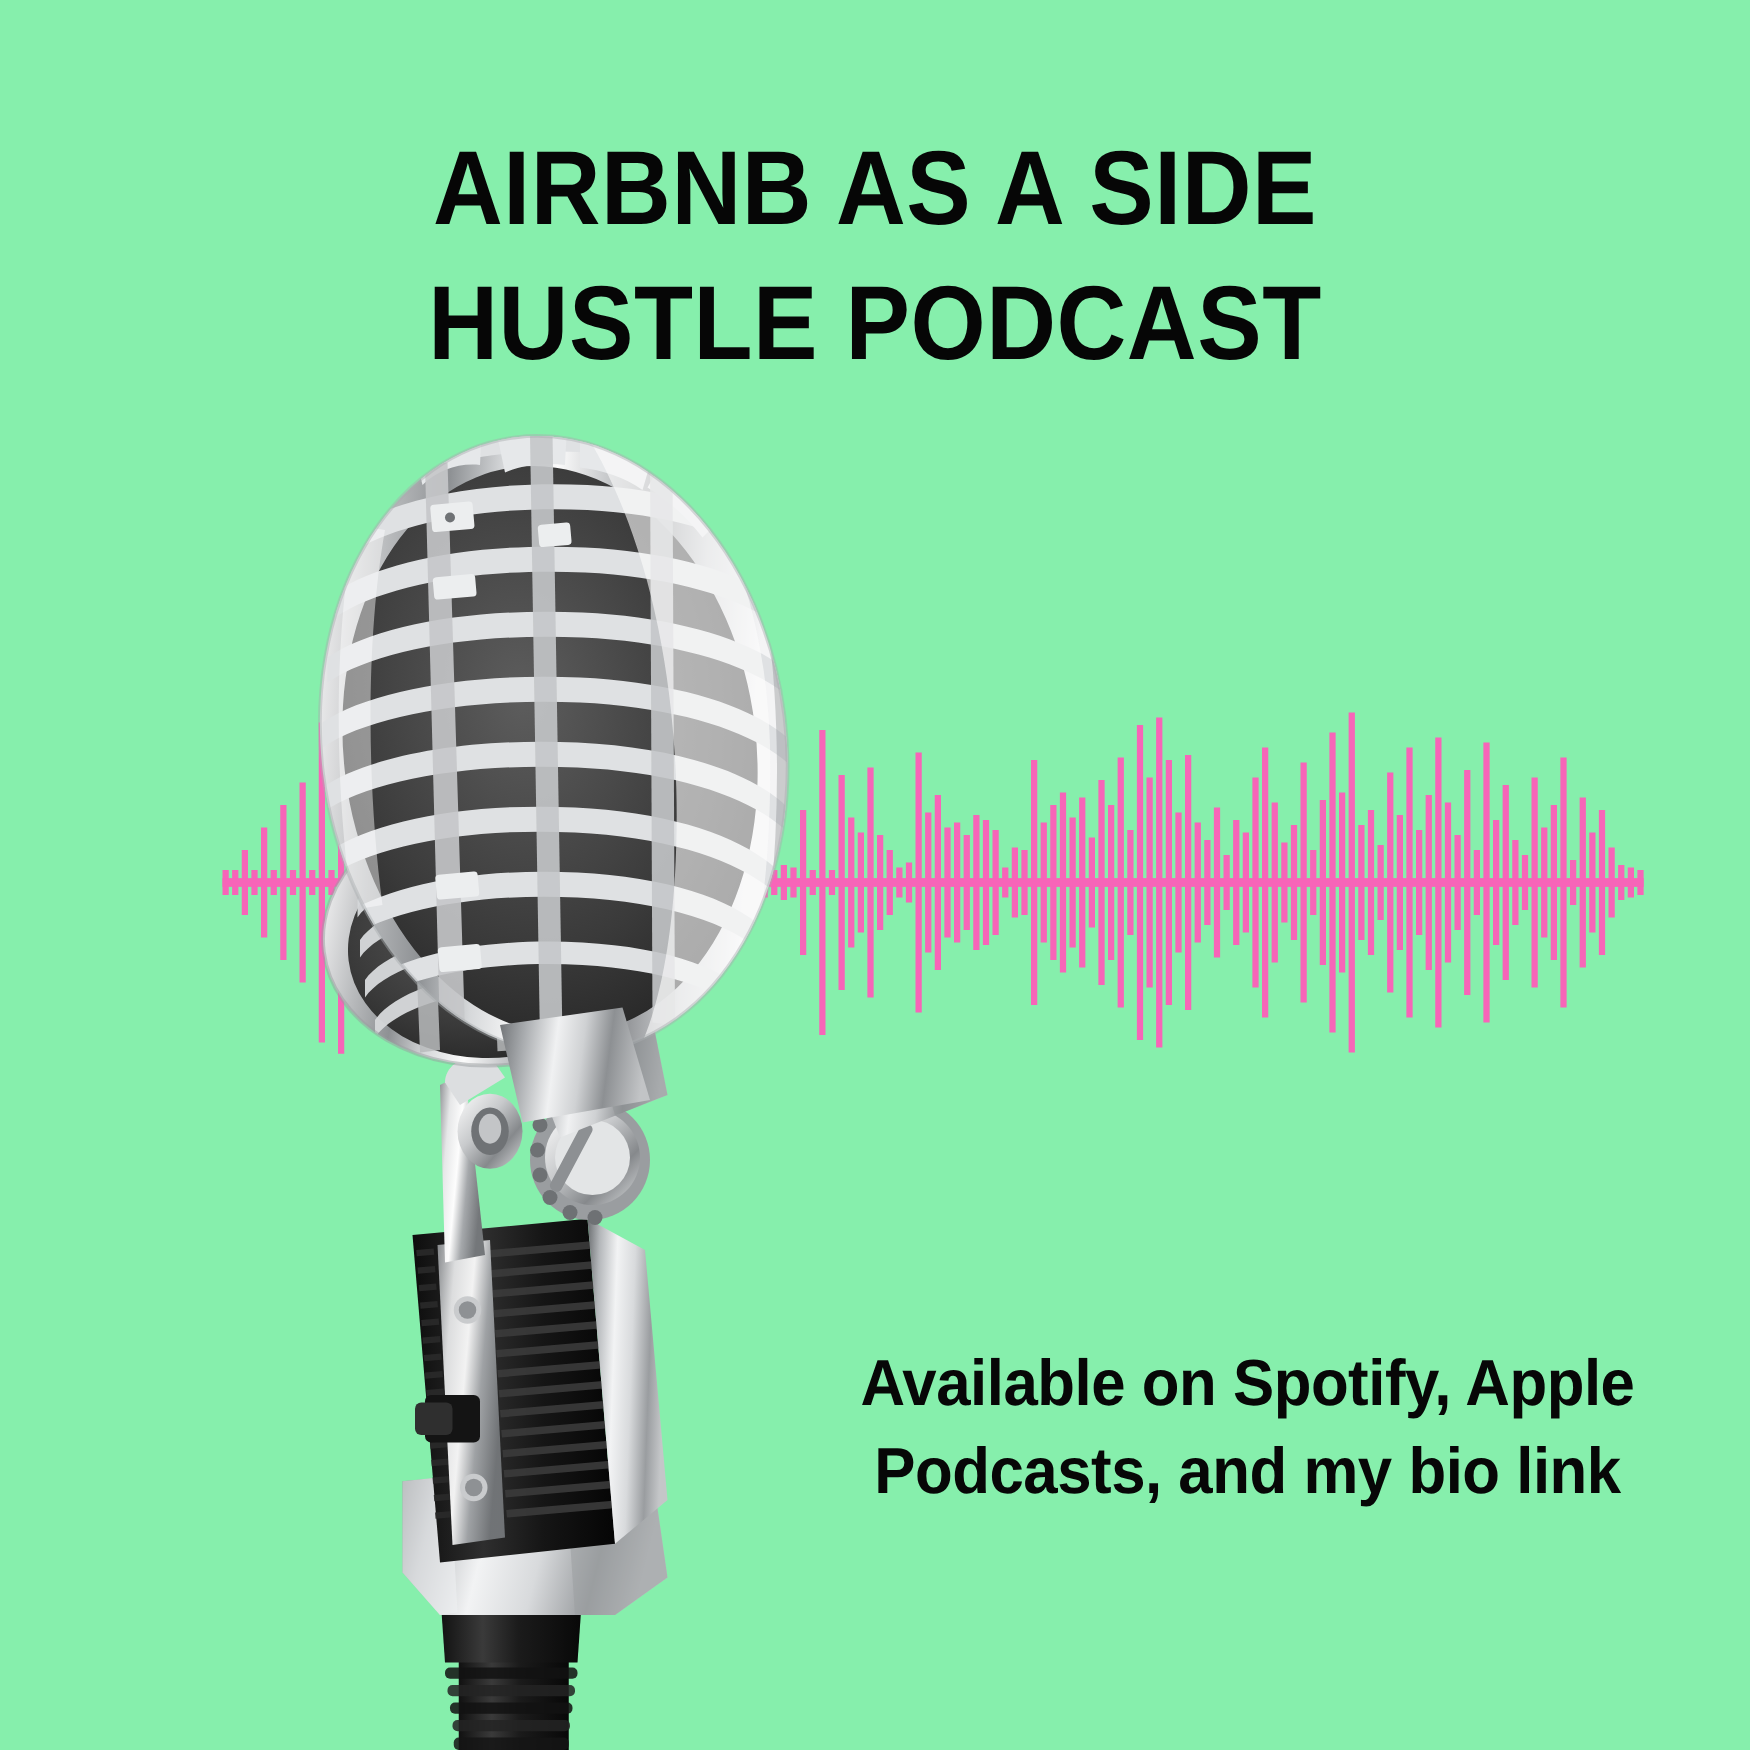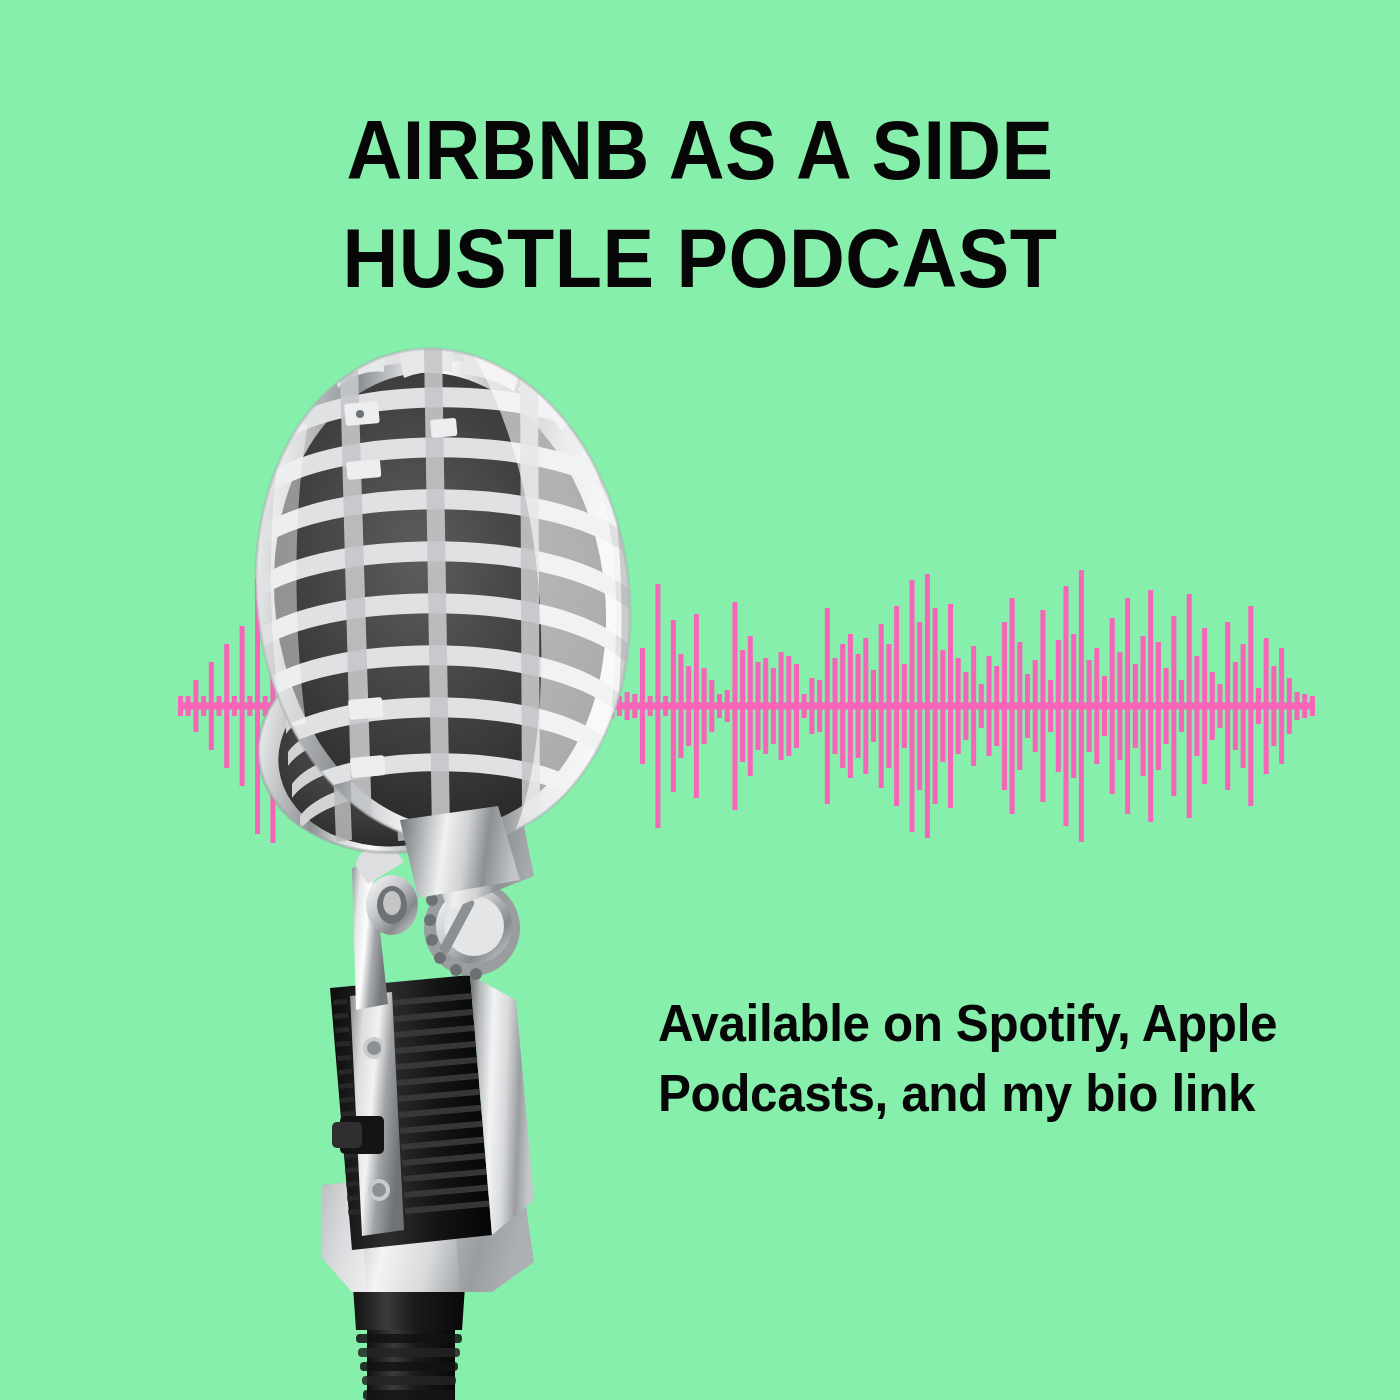--- a/index.html
+++ b/index.html
@@ -65,22 +65,23 @@
     line-height: 60px;
     color: #080808;
     letter-spacing: -0.3px;
     transform: scaleX(0.96);
   }
 
   
   .available-block {
     position: absolute;
     left: 640px;
-    top: 988px;
+    top: 1072px;
     width: 716px;
+    text-align: center;
     z-index: 40;
   }
   .available-line {
     display: block;
     font-weight: 700;
     font-size: 52px;
     line-height: 70px;
     color: #070707;
     letter-spacing: -0.4px;
     transform: scaleX(0.95);

